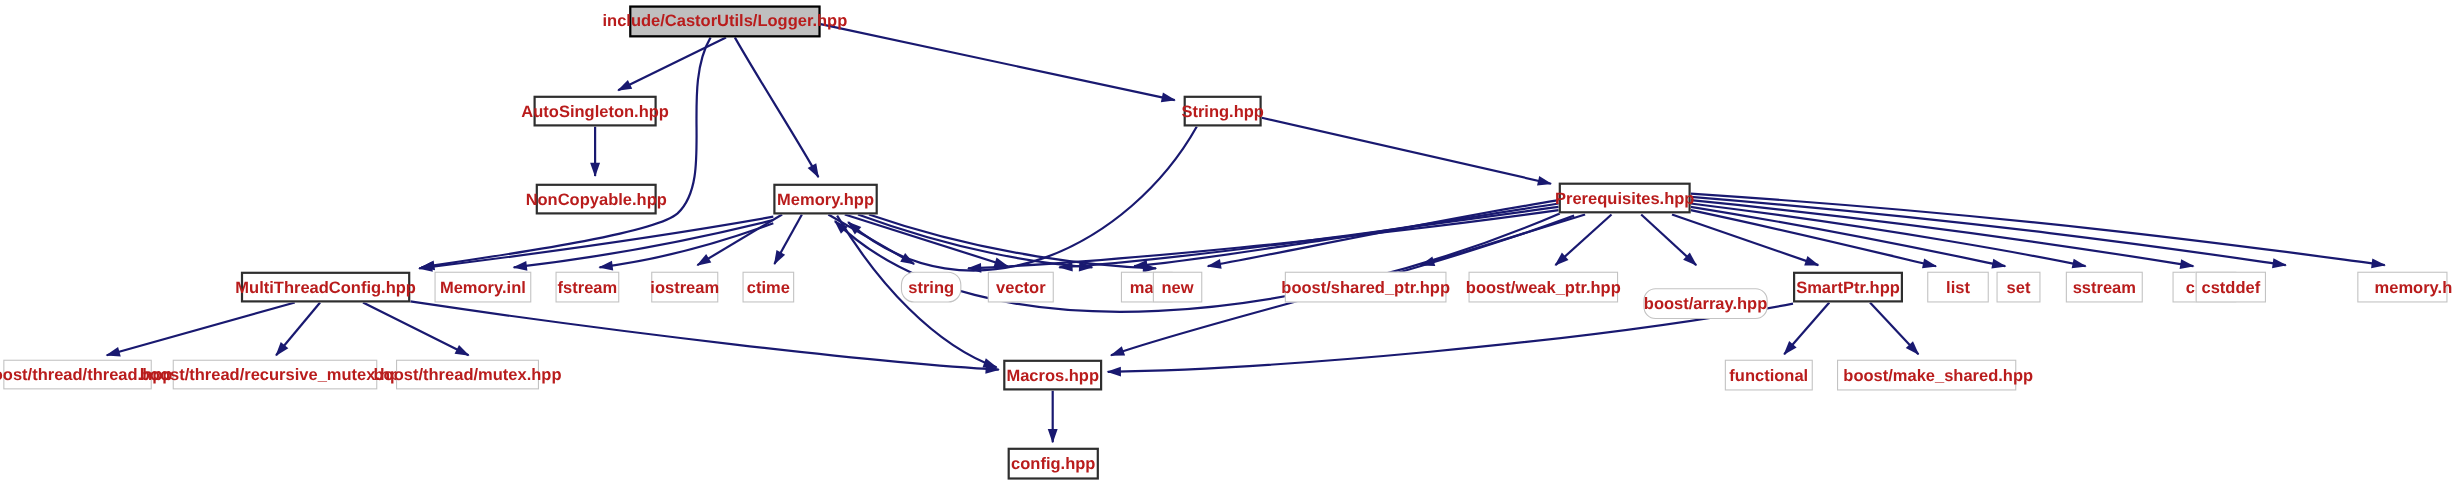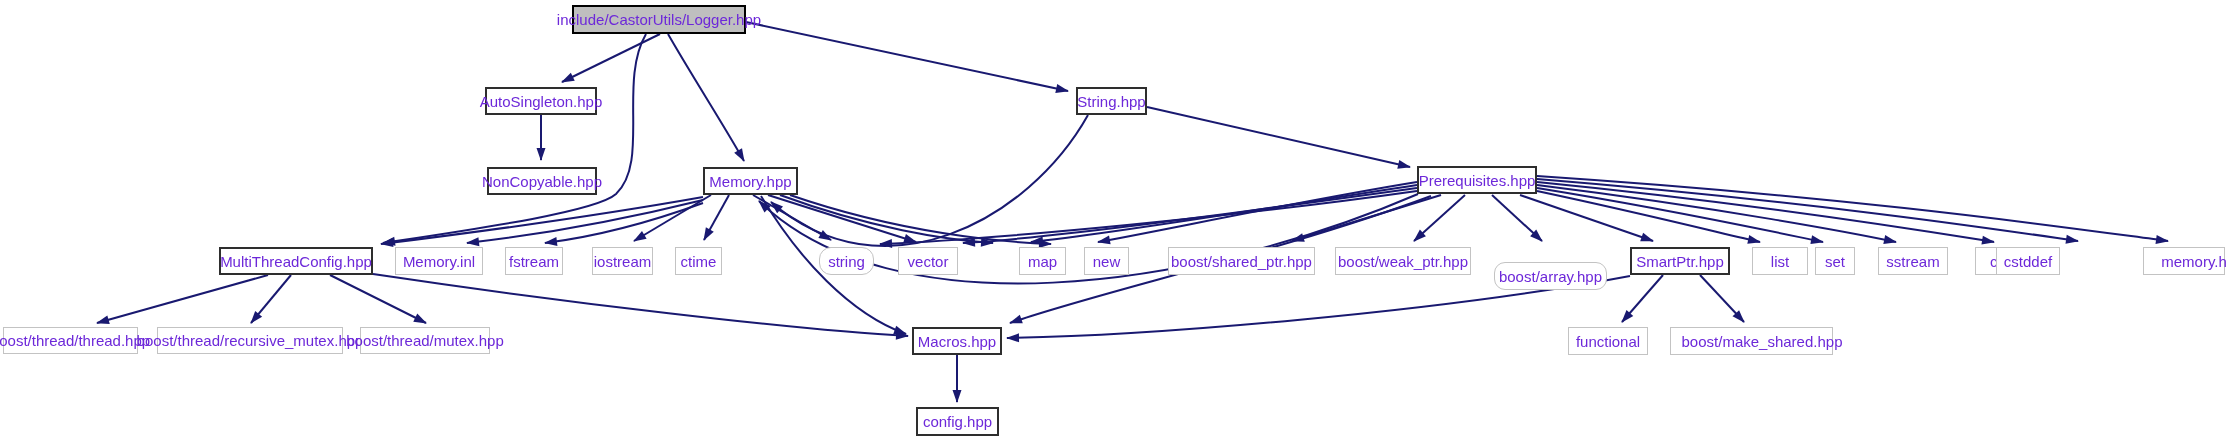--- a/index.html
+++ b/index.html
@@ -9,23 +9,24 @@
     background:#ffffff;
     font-family:"Liberation Sans","DejaVu Sans",sans-serif;
     overflow:hidden;
   }
   #edge-layer{position:absolute;left:0;top:0;width:2231px;height:443px;}
   .node{
     position:absolute;
     display:flex;align-items:center;justify-content:center;
     box-sizing:border-box;
     background:#ffffff;
-    font-size:15px;color:#6d28d9;
+    font-size:15px;color:#b91c1c;
     white-space:nowrap;
     cursor:pointer;
+    font-weight:bold;
   }
   .node.root{background:#bfbfbf;border:2px solid #000000;}
   .node.project{border:2px solid #2e2e2e;}
   .node.external{border:1px solid #c3c3c3;}
   .edge{fill:none;stroke-width:2px;}
 </style>
 </head>
 <body>
 
 <div id="canvas">
@@ -87,21 +88,21 @@
       <div class="node project" style="left: 703px; top: 167px; width: 95px; height: 28px;">Memory.hpp</div>
       <div class="node project" style="left: 1417px; top: 166px; width: 120px; height: 28px;">Prerequisites.hpp</div>
       <div class="node project" style="left: 219px; top: 247px; width: 154px; height: 28px;">MultiThreadConfig.hpp</div>
       <div class="node external" style="left: 395px; top: 247px; width: 88px; height: 28px;">Memory.inl</div>
       <div class="node external" style="left: 505px; top: 247px; width: 58px; height: 28px;">fstream</div>
       <div class="node external" style="left: 592px; top: 247px; width: 61px; height: 28px;">iostream</div>
       <div class="node external" style="left: 675px; top: 247px; width: 47px; height: 28px;">ctime</div>
       <div class="node external" style="left: 819px; top: 247px; width: 55px; height: 28px; border-radius: 12px;">string</div>
       <div class="node external" style="left: 898px; top: 247px; width: 60px; height: 28px;">vector</div>
       <div class="node external" style="left: 1019px; top: 247px; width: 47px; height: 28px;">map</div>
-      <div class="node external" style="left: 1048px; top: 247px; width: 45px; height: 28px; margin-left: 36px;">new</div>
+      <div class="node external" style="left: 1048px; top: 247px; width: 45px; height: 28px;">new</div>
       <div class="node external" style="left: 1168px; top: 247px; width: 147px; height: 28px;">boost/shared_ptr.hpp</div>
       <div class="node external" style="left: 1335px; top: 247px; width: 136px; height: 28px;">boost/weak_ptr.hpp</div>
       <div class="node external" style="left: 1494px; top: 262px; width: 113px; height: 28px; border-radius: 11px;">boost/array.hpp</div>
       <div class="node project" style="left: 1630px; top: 247px; width: 100px; height: 28px;">SmartPtr.hpp</div>
       <div class="node external" style="left: 1752px; top: 247px; width: 56px; height: 28px;">list</div>
       <div class="node external" style="left: 1815px; top: 247px; width: 40px; height: 28px;">set</div>
       <div class="node external" style="left: 1878px; top: 247px; width: 70px; height: 28px;">sstream</div>
       <div class="node external" style="left: 1975px; top: 247px; width: 58px; height: 28px; padding-left: 16px;">cstring</div>
       <div class="node external" style="left: 1996px; top: 247px; width: 64px; height: 28px;">cstddef</div>
       <div class="node external" style="left: 2143px; top: 247px; width: 82px; height: 28px; padding-left: 20px;">memory.h</div>

